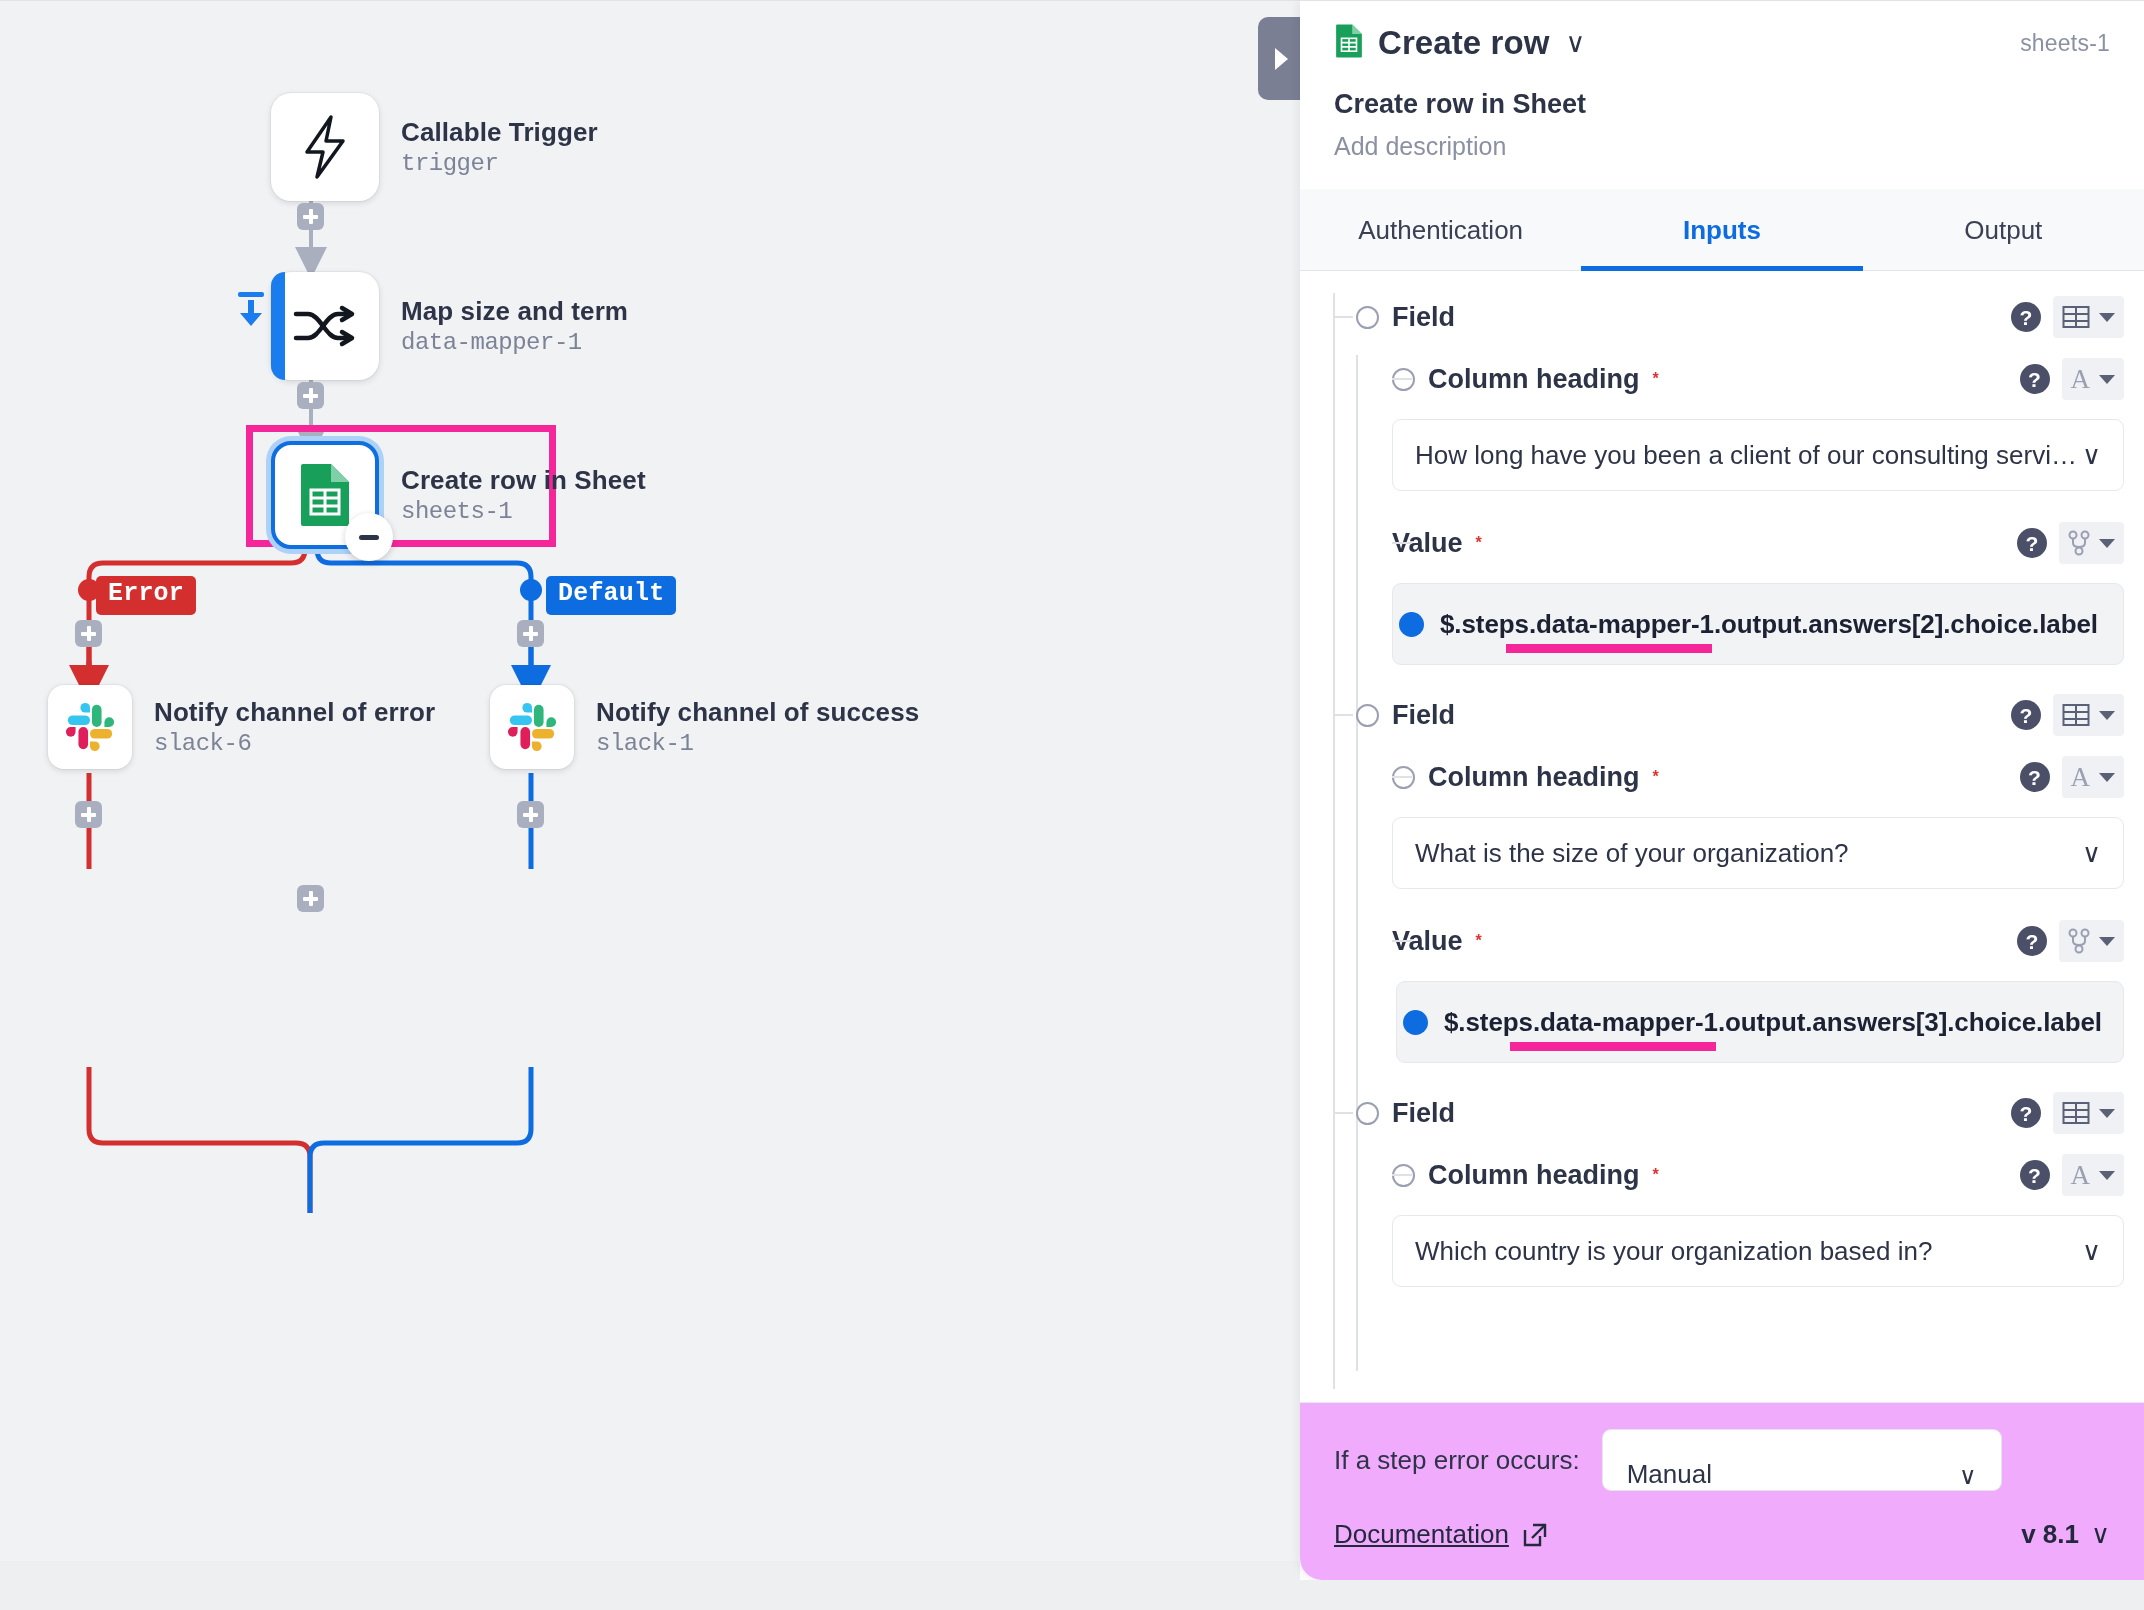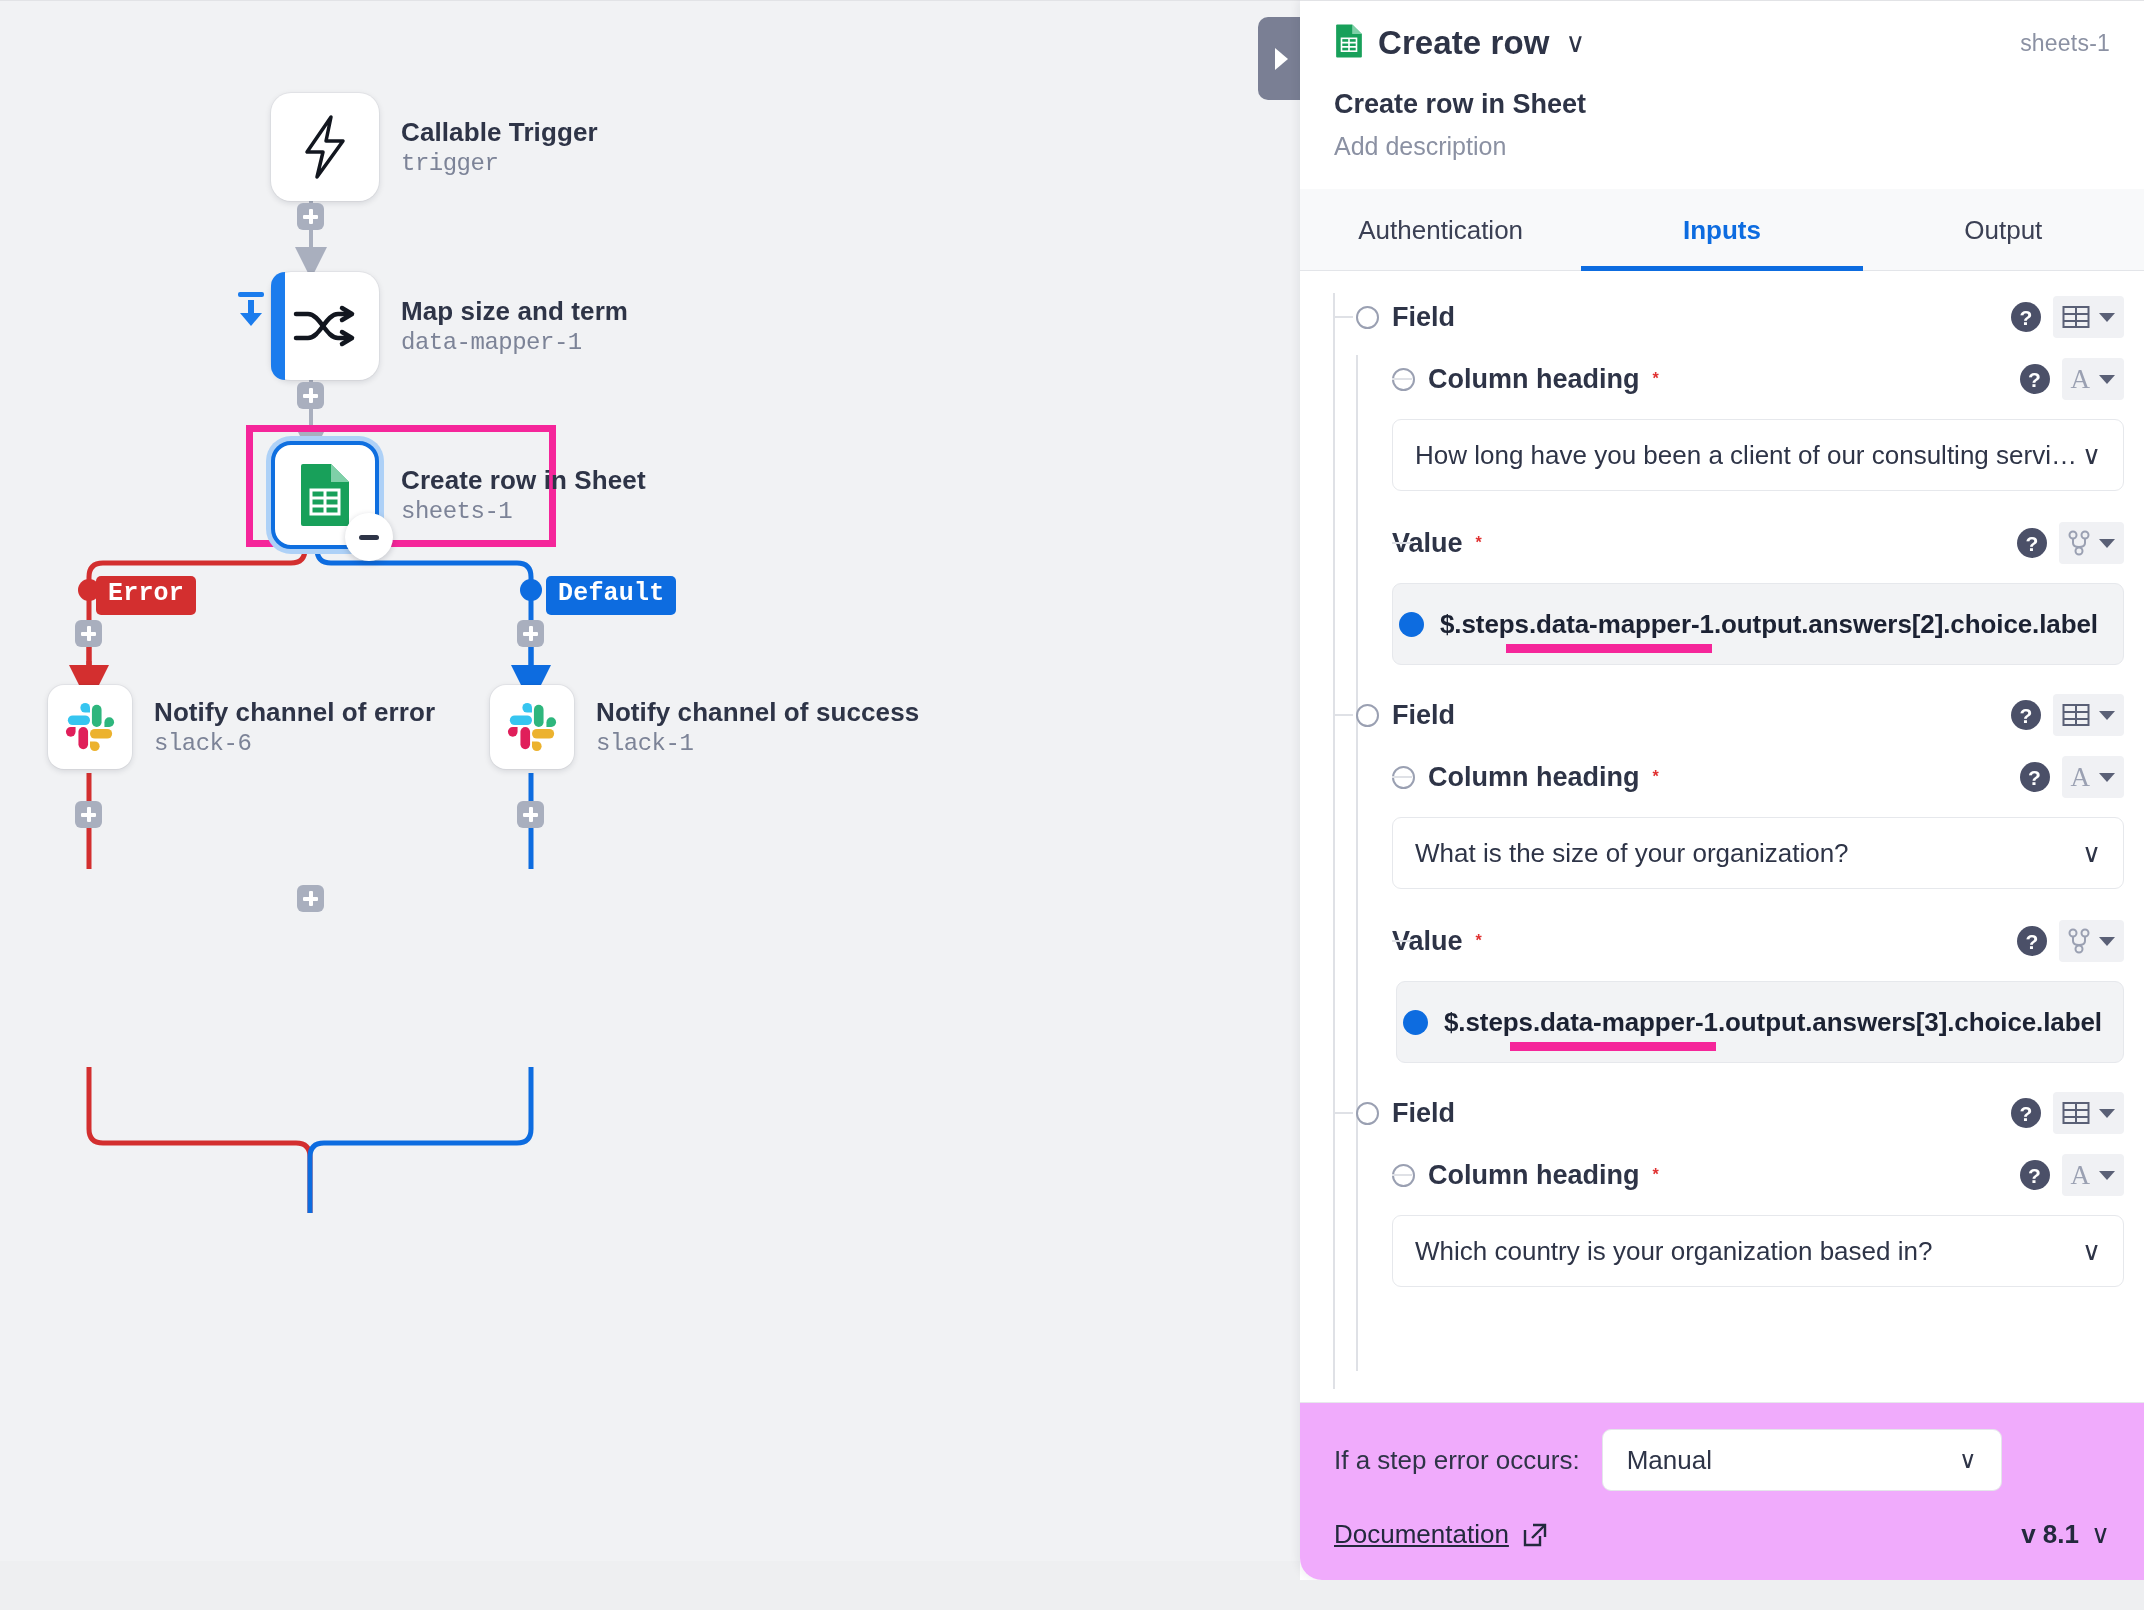--- a/index.html
+++ b/index.html
@@ -210,21 +210,21 @@
 
   
   .panel-foot {
     flex: 0 0 auto; background: #f0abfc; border-top: 1px solid #e7e9ec;
     padding: 26px 34px 30px;
   }
   .foot-row1 { display: flex; align-items: center; gap: 22px; }
   .foot-lbl { font-size: 26px; color: #2e3447; }
   .foot-select {
     width: 400px; height: 62px; background: #fff; border: 1.5px solid #e4e6ea;
-    border-radius: 9px; display: flex; align-items: center; padding: 0 24px;
+    border-radius: 9px; display: flex; align-items: flex-end; padding: 0 24px;
     font-size: 26px; color: #2e3447;
   }
   .foot-select .chev { margin-left: auto; font-size: 24px; }
   .foot-row2 {
     margin-top: 28px; display: flex; align-items: center;
   }
   .doc-link {
     font-size: 26px; color: #23293d; text-decoration: underline;
     display: flex; align-items: center; gap: 13px;
   }

